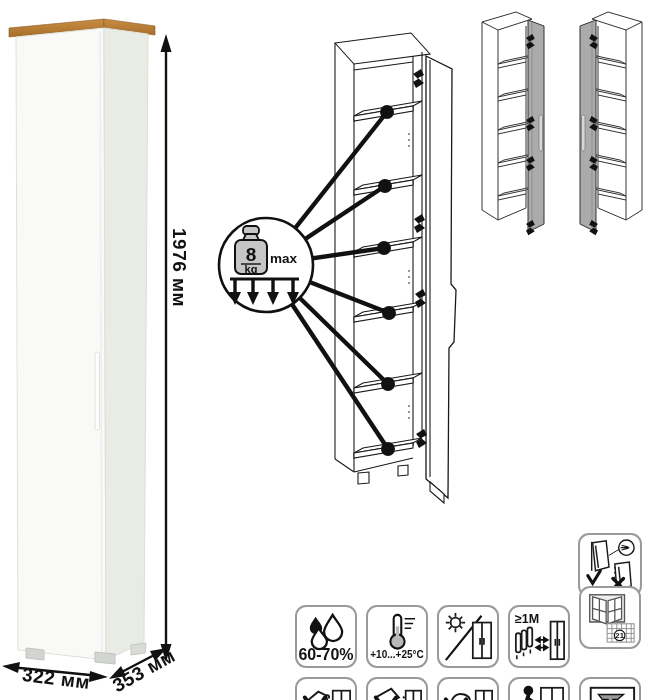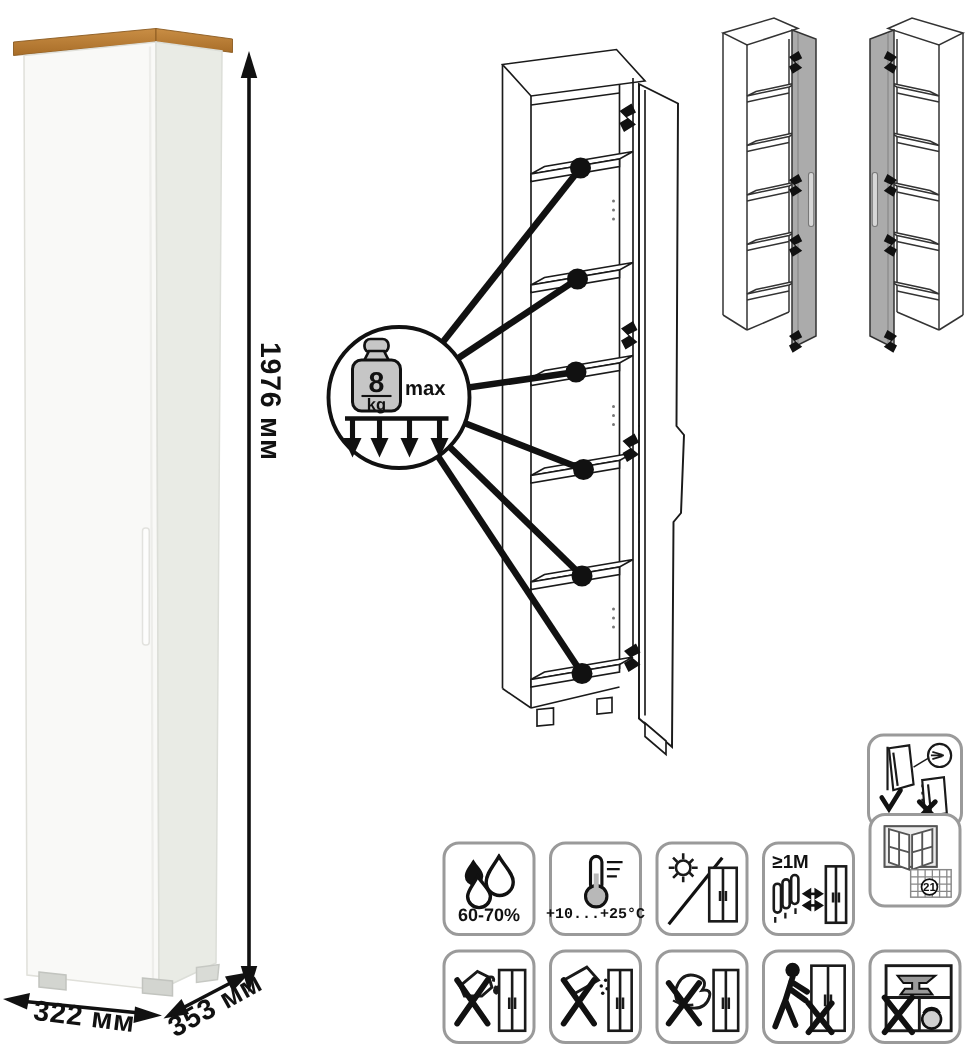--- a/index.html
+++ b/index.html
@@ -2,22 +2,22 @@
 <html><head>
 <meta charset="utf-8">
 <style>
   html,body{margin:0;padding:0;background:#fff;}
   #screen{position:relative;width:648px;height:700px;background:#ffffff;overflow:hidden;
           font-family:"Liberation Sans","DejaVu Sans",sans-serif;color:#1a1a1a;}
   .abs{position:absolute;}
   .dim-label{position:absolute;font-weight:bold;font-size:19px;color:#111;white-space:nowrap;letter-spacing:.5px;}
   .icon-cell{position:absolute;width:62px;height:63px;border:2px solid #9a9a9a;border-radius:11px;
              background:#fff;box-sizing:border-box;display:flex;flex-direction:column;
-             align-items:center;justify-content:center;}
-  .icon-cell .label{font-weight:bold;font-size:12px;line-height:11px;color:#111;margin-top:-2px;white-space:nowrap;}
+             align-items:center;justify-content:center;margin-top:44px;}
+  .icon-cell .label{font-weight:bold;font-size:16px;line-height:11px;color:#111;margin-top:-2px;white-space:nowrap;}
   svg{display:block;}
   .ln{stroke:#1a1a1a;fill:none;}
   .thick-x{stroke:#111;stroke-width:4;stroke-linecap:round;fill:none;}
 </style>
 </head>
 <body>
 
 <div id="screen">
 
   <div class="abs" style="left:0;top:0;width:210px;height:700px;">
@@ -230,21 +230,21 @@
 
   <div class="icon-cell" style="left:295px;top:561px;">
     <svg width="46" height="38" viewBox="0 0 46 40">
       <path d="M12,4 C9,9 6,12 6,16 a6.5,6.5 0 0 0 13,0 C19,12 15,9 12,4 Z" fill="#111"></path>
       <path d="M30,2 C26,9 21,14 21,20 a9.5,9.5 0 0 0 19,0 C40,14 34,9 30,2 Z" fill="#fff" stroke="#111" stroke-width="2.4"></path>
       <path d="M15,16 C12,22 8,26 8,30 a8,8 0 0 0 16,0 C24,26 19,22 15,16 Z" fill="#fff" stroke="#111" stroke-width="2.4"></path>
     </svg>
     <div class="label">60-70%</div>
   </div>
 
-  <div class="icon-cell" style="left:366px;top:561px;font-family:Liberation Mono, monospace;">
+  <div class="icon-cell" style="left:366px;top:561px;">
     <svg width="46" height="38" viewBox="0 0 46 40">
       <rect x="19.5" y="2" width="8" height="24" rx="4" fill="#fff" stroke="#111" stroke-width="2.2"></rect>
       <circle cx="23.5" cy="30" r="7.5" fill="#b8b8b8" stroke="#111" stroke-width="2.2"></circle>
       <line x1="23.5" y1="14" x2="23.5" y2="28" stroke="#b8b8b8" stroke-width="3.5"></line>
       <path d="M31,6 h11 M31,11 h9 M31,16 h7" stroke="#111" stroke-width="1.6"></path>
     </svg>
     <div class="label" style="font-size:10px;">+10...+25°C</div>
   </div>
 
   <div class="icon-cell" style="left:437px;top:561px;">

